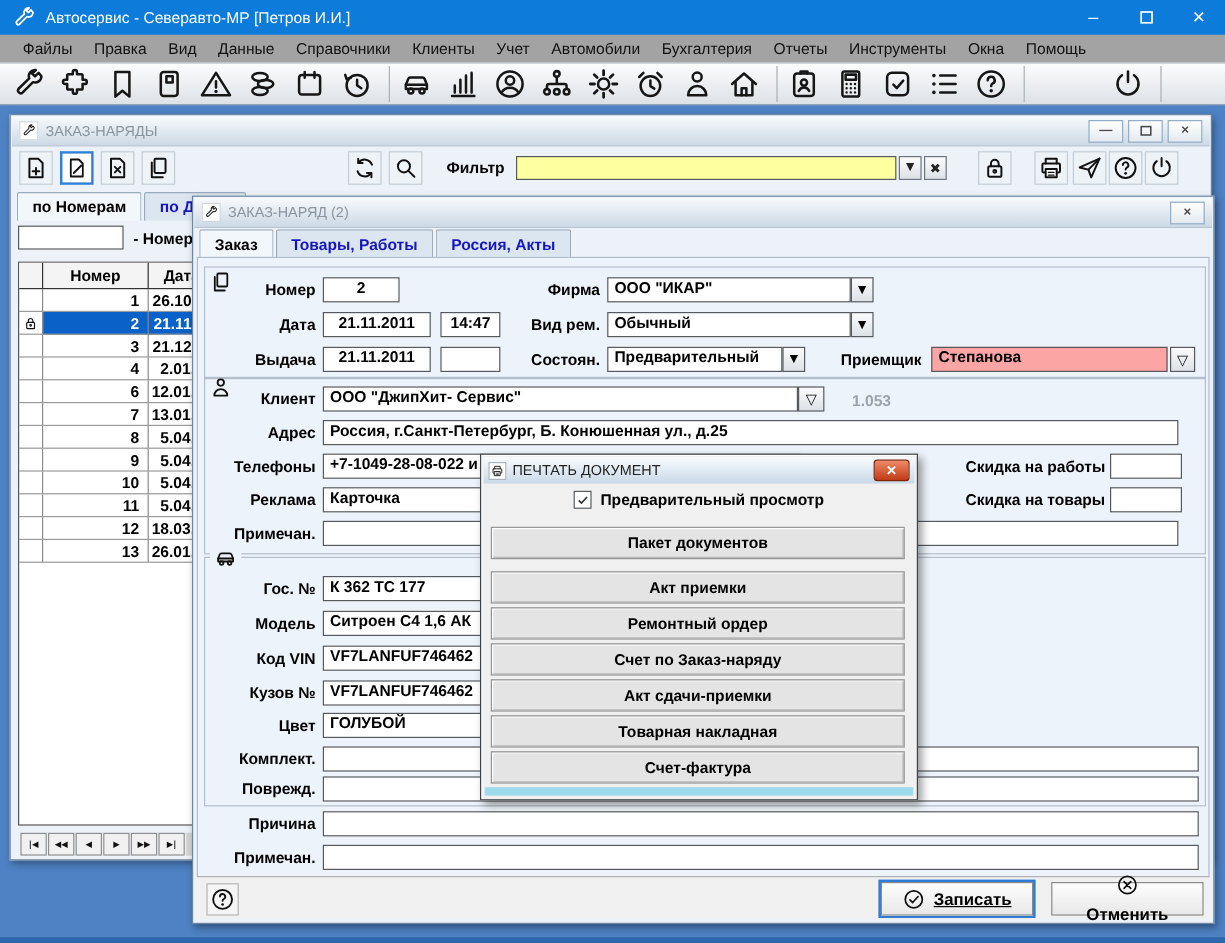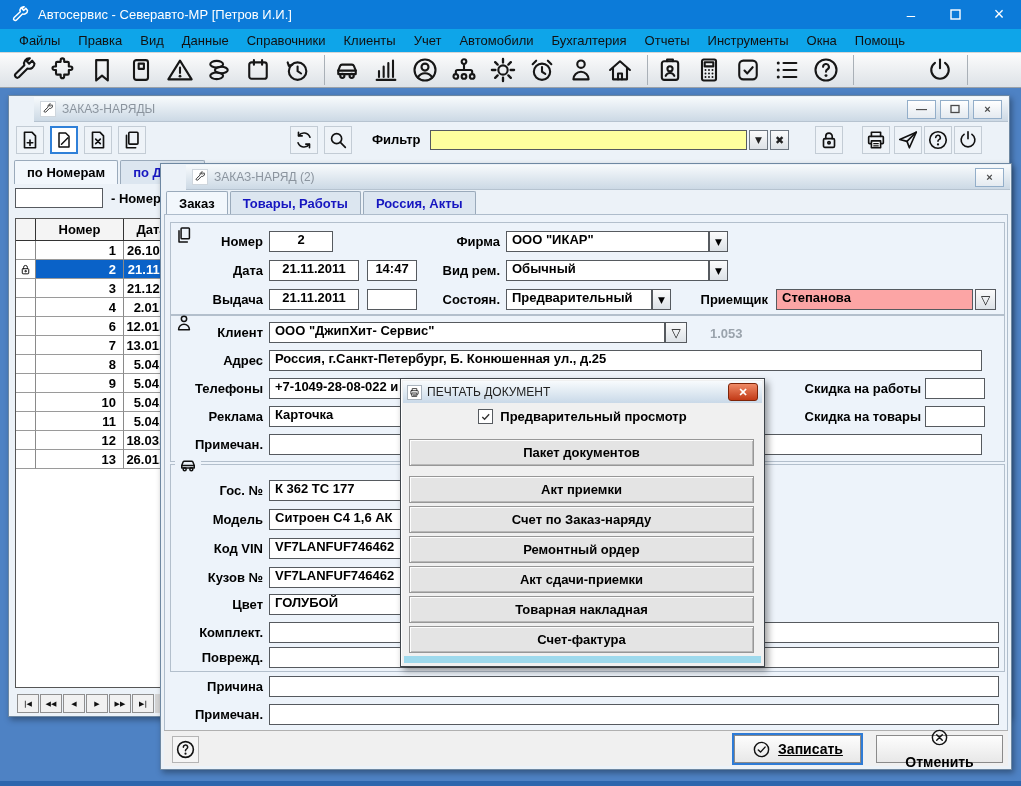--- a/index.html
+++ b/index.html
@@ -4,36 +4,36 @@
 <style>
   html,body{margin:0;padding:0;}
   body{width:1021px;height:786px;overflow:hidden;position:relative;
        font-family:"Liberation Sans",sans-serif;background:#4e82c4;-webkit-font-smoothing:none;}
   
   #titlebar{position:absolute;left:0;top:0;width:1021px;height:29px;background:#0c7bd9;
     display:flex;align-items:center;color:#fff;font-size:13px;}
   #titlebar .appicon{width:20px;height:20px;margin:0 8px 0 10px;color:#fff;}
   #title-controls{margin-left:auto;display:flex;height:100%;}
   #title-controls .tc{width:44px;height:100%;display:flex;align-items:center;justify-content:center;font-size:15px;color:#fff;}
-  #menubar{position:absolute;left:0;top:29px;width:1021px;height:24px;background:#0ea5e9;
+  #menubar{position:absolute;left:0;top:29px;width:1021px;height:24px;background:#a3a3a3;
     border-bottom:1px solid #d6d6d6;display:flex;align-items:center;padding-left:10px;box-sizing:border-box;}
   .menu-item{font-size:13px;color:#111;padding:0 9px;}
   #main-toolbar{position:absolute;left:0;top:53px;width:1021px;height:35px;
     background:linear-gradient(#fcfcfc,#dde2e7);border-bottom:1px solid #9aa1a8;
     display:flex;align-items:center;padding-left:10px;box-sizing:border-box;}
   .tb-btn{width:28px;height:28px;margin-right:11px;color:#161616;display:flex;align-items:center;justify-content:center;}
   .tb-divider{width:1px;height:30px;background:#a9b0b7;margin:0 8px 0 2px;}
   .tb-power{margin-left:64px;}
   #mdi{position:absolute;left:0;top:88px;width:1021px;height:693px;background:#4e82c4;}
   #bottom-strip{position:absolute;left:0;bottom:0;width:1021px;height:5px;background:#2d66ad;}
   
   .win{position:absolute;background:#ecf2f8;border:1px solid #6e88a2;box-shadow:2px 3px 6px rgba(0,0,0,.35);}
   .win-title{position:absolute;left:1px;top:1px;right:1px;height:24px;
     background:linear-gradient(#f7fafc,#ccd9e5);border-bottom:1px solid #b6c3d0;
-    display:flex;align-items:center;gap:6px;padding:0 6px;color:#8b949e;font-size:12px;margin-left:24px;}
+    display:flex;align-items:center;gap:6px;padding:0 6px;color:#8b949e;font-size:12px;}
   .win-title .wicon{width:16px;height:16px;background:#fff;border:1px solid #cfd6dd;color:#222;padding:1px;box-sizing:border-box;}
   .wc-btn{width:27px;height:17px;background:linear-gradient(#ffffff,#e4eaf0);border:1px solid #93aec9;
     color:#4a4a4a;display:flex;align-items:center;justify-content:center;font-size:11px;font-weight:bold;margin-left:4px;}
   
   #orders-win{left:8px;top:95px;width:1000px;height:620px;}
   #w1-toolbar{position:absolute;left:1px;top:26px;right:1px;height:36px;}
   .w1-btn{position:absolute;top:4px;width:28px;height:28px;border:1px solid #c3ccd5;background:#eef3f8;
     color:#111;display:flex;align-items:center;justify-content:center;padding:2px;box-sizing:border-box;}
   .w1-btn.sel{border:2px solid #2f80d8;background:#ffffff;}
   .w1-label{position:absolute;top:10px;font-size:13px;font-weight:bold;color:#000;}
@@ -655,22 +655,22 @@
     <span id="dlg-checkbox">
       <svg viewBox="0 0 24 24" fill="none" stroke="currentColor" stroke-width="3" width="100%" height="100%">
           <path d="m5 13 5 5L20 7"></path>
         </svg>
     </span>
     <span id="dlg-check-label">Предварительный просмотр</span>
   </div>
   <div id="dlg-buttons">
       <div class="dlg-btn">Пакет документов</div>
       <div class="dlg-btn">Акт приемки</div>
+      <div class="dlg-btn">Ремонтный ордер</div>
       <div class="dlg-btn">Счет по Заказ-наряду</div>
-      <div class="dlg-btn">Ремонтный ордер</div>
       <div class="dlg-btn">Акт сдачи-приемки</div>
       <div class="dlg-btn">Товарная накладная</div>
       <div class="dlg-btn">Счет-фактура</div>
     </div>
   <div id="dlg-bottom-strip"></div>
 </div>
 
 <div id="bottom-strip"></div>
 
 </body></html>

